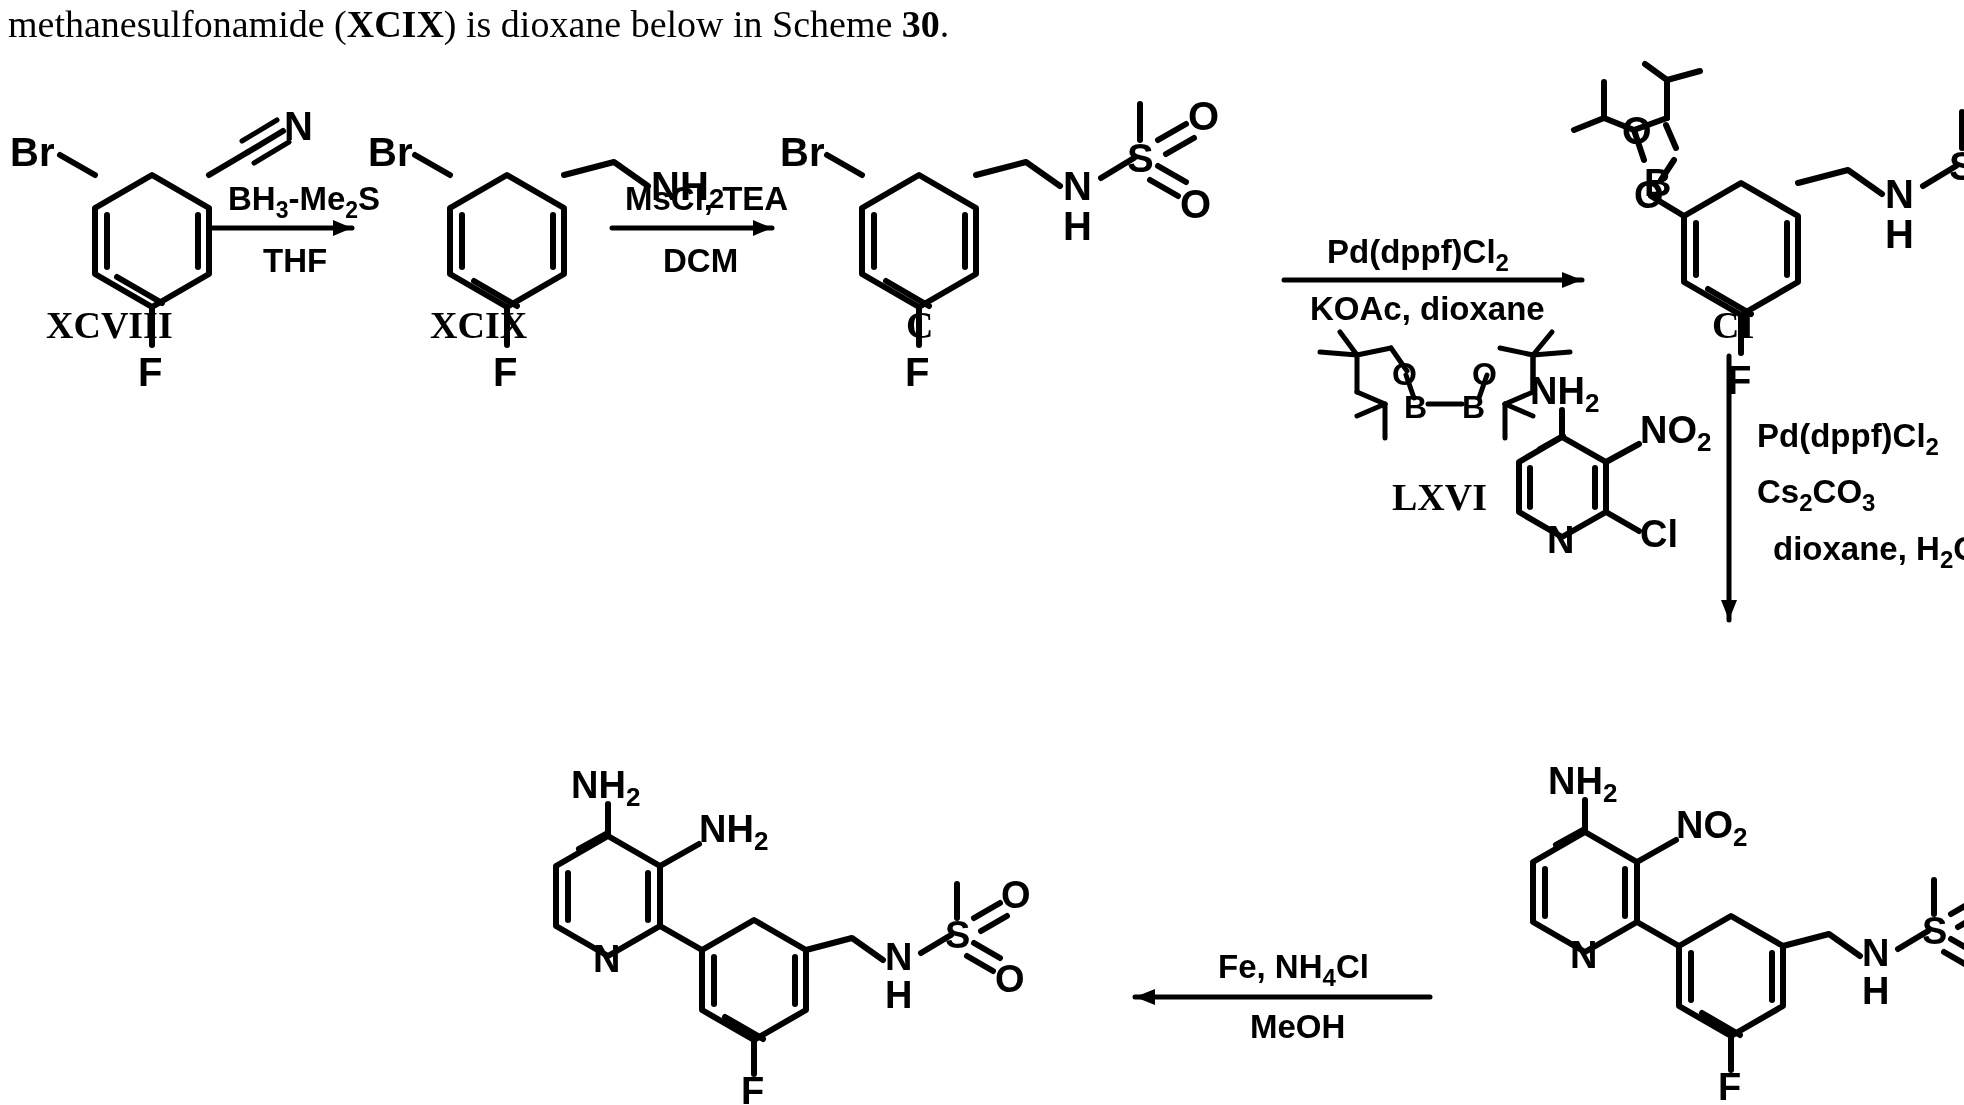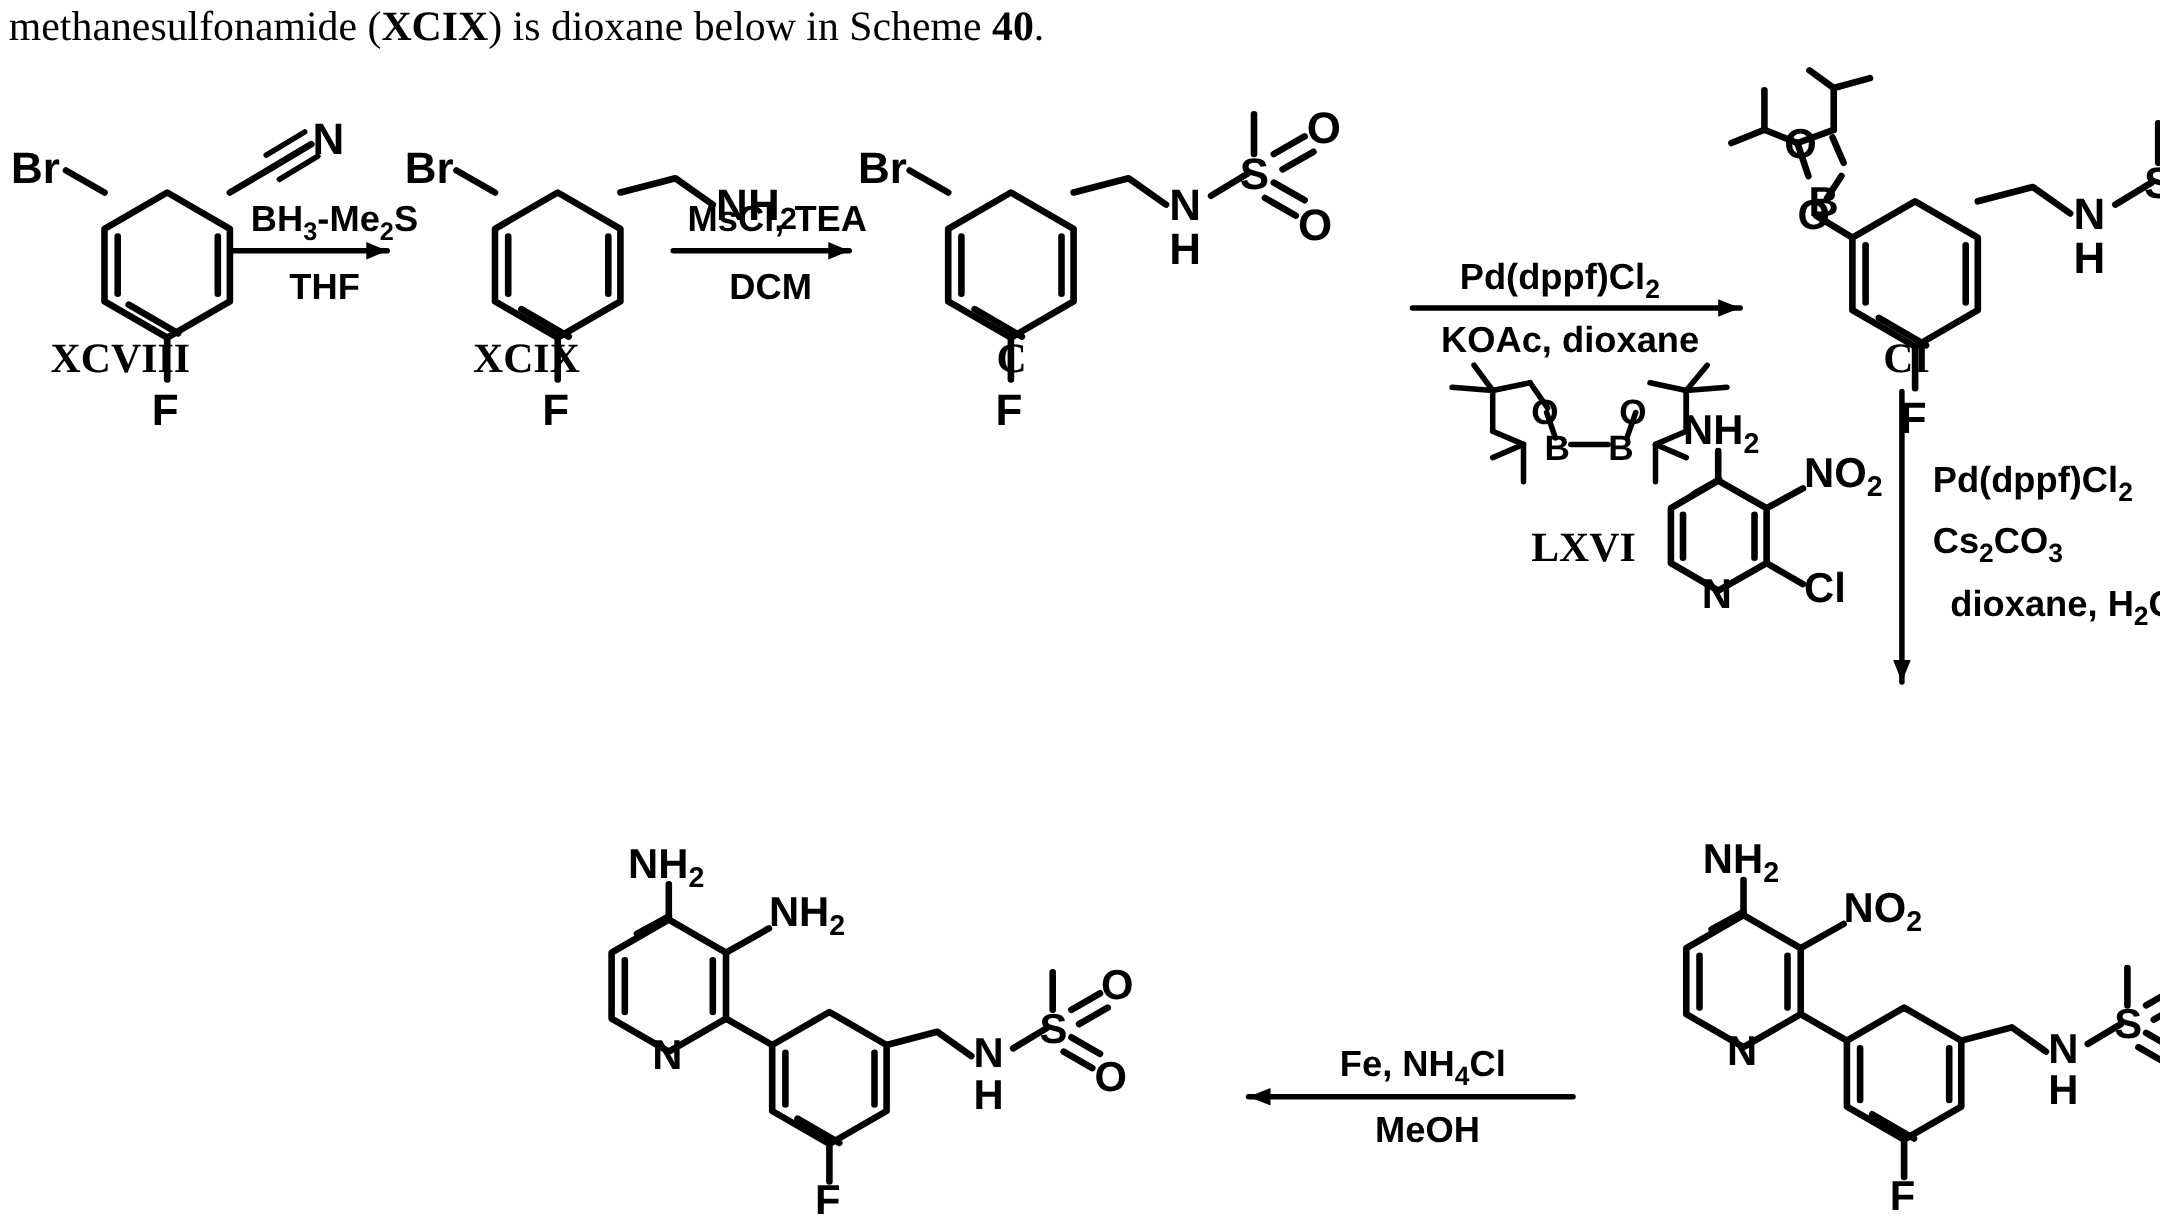--- a/index.html
+++ b/index.html
@@ -12,21 +12,21 @@
   svg{position:absolute;left:0;top:0;}
   text{font-family:"Liberation Sans", sans-serif;font-weight:bold;}
   .lbl{font-family:"Liberation Serif", serif;font-weight:bold;font-style:normal;}
 </style>
 </head>
 <body>
 
 <div id="scheme-root">
 
   <div class="caption">
-    <span>methanesulfonamide (</span><b>XCIX</b><span>) is dioxane below in Scheme </span><b>40</b><span>.</span>
+    <span>methanesulfonamide (</span><b>XCIX</b><span>) is dioxane below in Scheme </span><b>30</b><span>.</span>
   </div>
 
   <svg width="1964" height="1105" viewBox="0 0 1964 1105">
     <g stroke="#000" stroke-width="6" fill="none" stroke-linecap="round" stroke-linejoin="round">
 
       <g>
 
         <path d="M 95,208 L 95,274 L 152,307 L 209,274 L 209,208 L 152,175 Z"></path>
         <path d="M 107,215 L 107,267"></path>
         <path d="M 119,274 L 164,300" transform="translate(-2,3)"></path>

